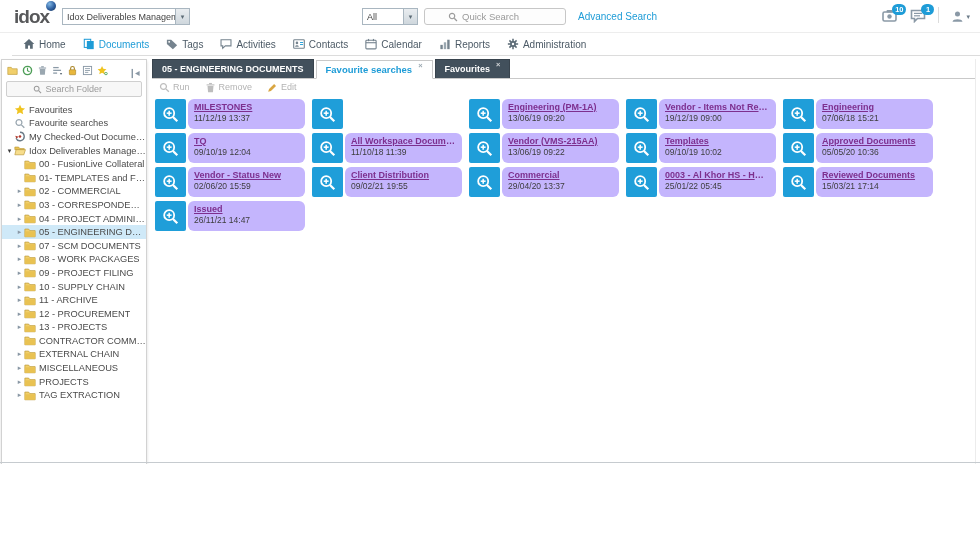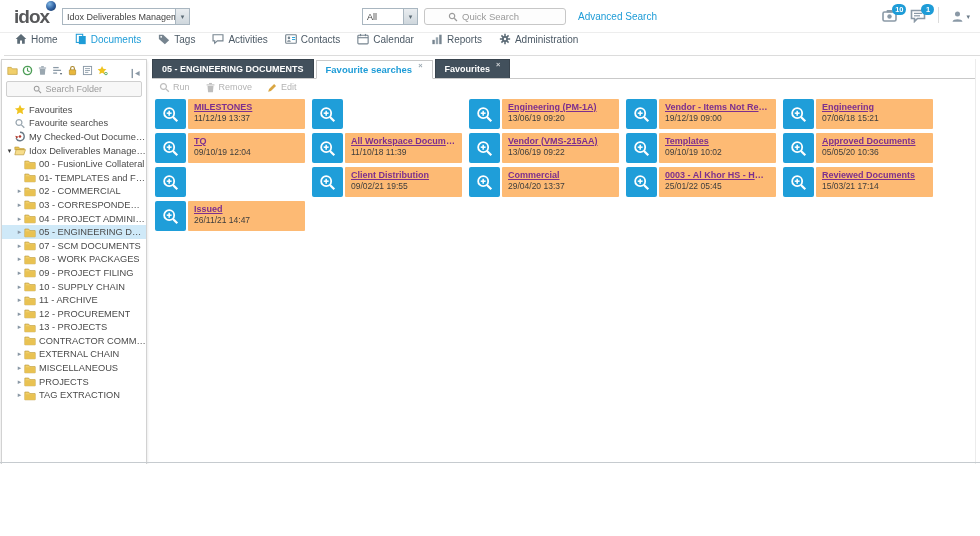--- a/index.html
+++ b/index.html
@@ -26,21 +26,21 @@
   .adv-link { position:absolute; left:578px; top:11px; font-size:10px; color:#1e9cd7; cursor:pointer; }
   .hdr-right { position:absolute; right:10px; top:7px; display:flex; align-items:flex-end; gap:12px;margin-left:12px; }
   .badge-ic { position:relative; width:16px; height:14px; color:#8a99a6; }
   .badge { position:absolute; top:-5px; right:-8px; min-width:13px; height:11px; background:#1e9cd7; color:#fff;
            font-size:7.5px; font-weight:bold; border-radius:7px; padding:0 3px; display:flex; align-items:center; justify-content:center; }
   .hdr-sep { width:1px; height:16px; background:#dcdcdc; }
   .user-menu { display:flex; align-items:center; gap:2px; color:#8a99a6; }
   .caret { font-size:7px; color:#6b7b88; }
 
   
-  .nav { position:absolute; top:33px; left:4px; right:0; height:23px; display:flex; align-items:flex-start; gap:17px;
+  .nav { position:absolute; top:33px; left:12px; right:0; height:23px; display:flex; align-items:center; gap:17px;
          padding-left:11px; border-bottom:1px solid #dcdcdc; background:#fff; }
   .nav-item { display:flex; align-items:center; gap:4px; font-size:10px; color:#4c5a66; cursor:pointer; }
   .nav-item.active { color:#1e9cd7; }
   .nav-item .ic { width:12px; height:12px; }
 
   
   .sidebar { position:absolute; left:1px; top:59px; width:146px; height:469px; background:#fff;
              border:1px solid #d2d2d2; box-shadow:0 2px 3px rgba(0,0,0,.14); overflow:hidden; }
   .sb-toolbar { height:20px; display:flex; align-items:center; gap:4px; padding:0 5px; }
   .sb-toolbar .ic { width:11px; height:11px; cursor:pointer; }
@@ -71,21 +71,21 @@
   .actionbar { height:16px; display:flex; align-items:center; gap:15px; padding:0 7px; background:#fff; }
   .act { display:flex; align-items:center; gap:3px; font-size:9px; color:#b3b3b3; cursor:default; }
   .act .ic { width:11px; height:11px; color:#bdbdbd; }
   .act .ic.pencil { color:#d9a642; }
   .content { flex:1; background:#fff; padding:4px 3px; overflow:hidden; }
   .cards { display:grid; grid-template-columns:repeat(5,150px); gap:4px 7px; align-content:start; }
   .card { height:30px; display:flex; cursor:pointer; }
   .card-zoom { width:31px; flex:0 0 31px; background:#1f9ed9; border-radius:2px; margin-right:2px;
                display:flex; align-items:center; justify-content:center; color:#fff; }
   .card-zoom svg { width:17px; height:17px; }
-  .card-body { flex:1; background:#fdba74; border-radius:1px; padding:2.5px 6px 0 6px; overflow:hidden; }
+  .card-body { flex:1; background:#c4b5fd; border-radius:6px; padding:2.5px 6px 0 6px; overflow:hidden; }
   .card-title { display:block; font-size:9px; font-weight:bold; color:#7d2f8e; text-decoration:underline;
                 white-space:nowrap; overflow:hidden; text-overflow:ellipsis; }
   .card-date { font-size:8.5px; color:#3d3d3d; margin-top:1.5px; }
   .footer-bar { height:51px; background:#e9e9e9; border-top:1px solid #dddddd; }
 
   .page-bottom-line { position:absolute; left:0; right:0; bottom:1px; border-top:1px solid #c6cbcf; }
   .ic svg { width:100%; height:100%; display:block; }
 </style>
 </head>
 <body>
@@ -700,20 +700,24 @@
           </div>
           <div class="card">
             <div class="card-zoom">
               <svg viewBox="0 0 18 18">
                 <circle cx="7.6" cy="7.6" r="5.3" fill="none" stroke="#fff" stroke-width="1.9"></circle>
                 <line x1="7.6" y1="5" x2="7.6" y2="10.2" stroke="#fff" stroke-width="1.6"></line>
                 <line x1="5" y1="7.6" x2="10.2" y2="7.6" stroke="#fff" stroke-width="1.6"></line>
                 <line x1="11.6" y1="11.6" x2="16.2" y2="16.2" stroke="#fff" stroke-width="2.4"></line>
               </svg>
             </div>
+            <div class="card-body">
+              <a class="card-title">Vendor - Status New</a>
+              <div class="card-date">02/06/20 15:59</div>
+            </div>
           </div>
           <div class="card">
             <div class="card-zoom">
               <svg viewBox="0 0 18 18">
                 <circle cx="7.6" cy="7.6" r="5.3" fill="none" stroke="#fff" stroke-width="1.9"></circle>
                 <line x1="7.6" y1="5" x2="7.6" y2="10.2" stroke="#fff" stroke-width="1.6"></line>
                 <line x1="5" y1="7.6" x2="10.2" y2="7.6" stroke="#fff" stroke-width="1.6"></line>
                 <line x1="11.6" y1="11.6" x2="16.2" y2="16.2" stroke="#fff" stroke-width="2.4"></line>
               </svg>
             </div>

